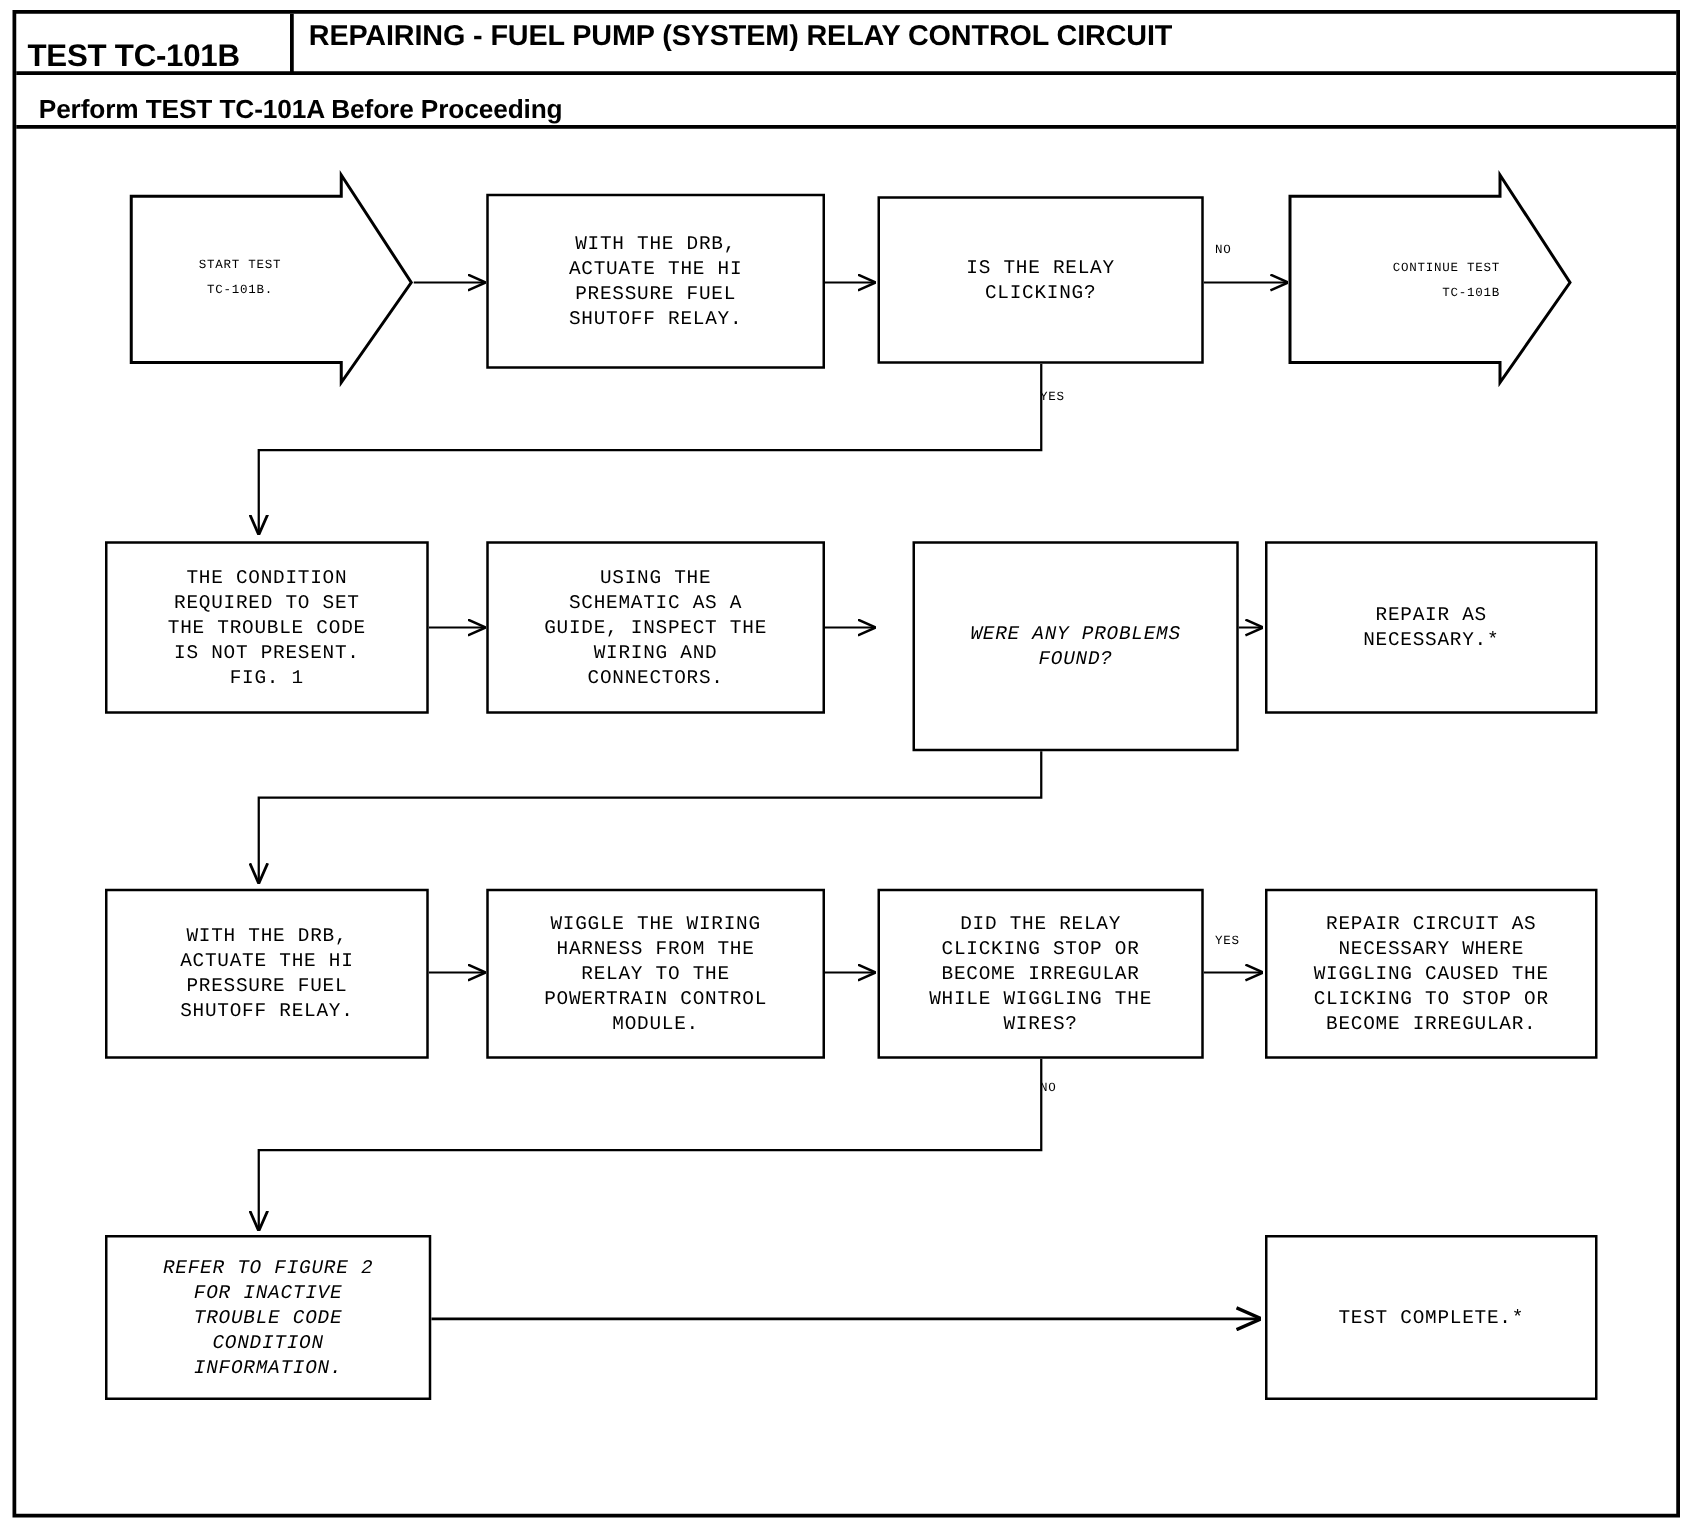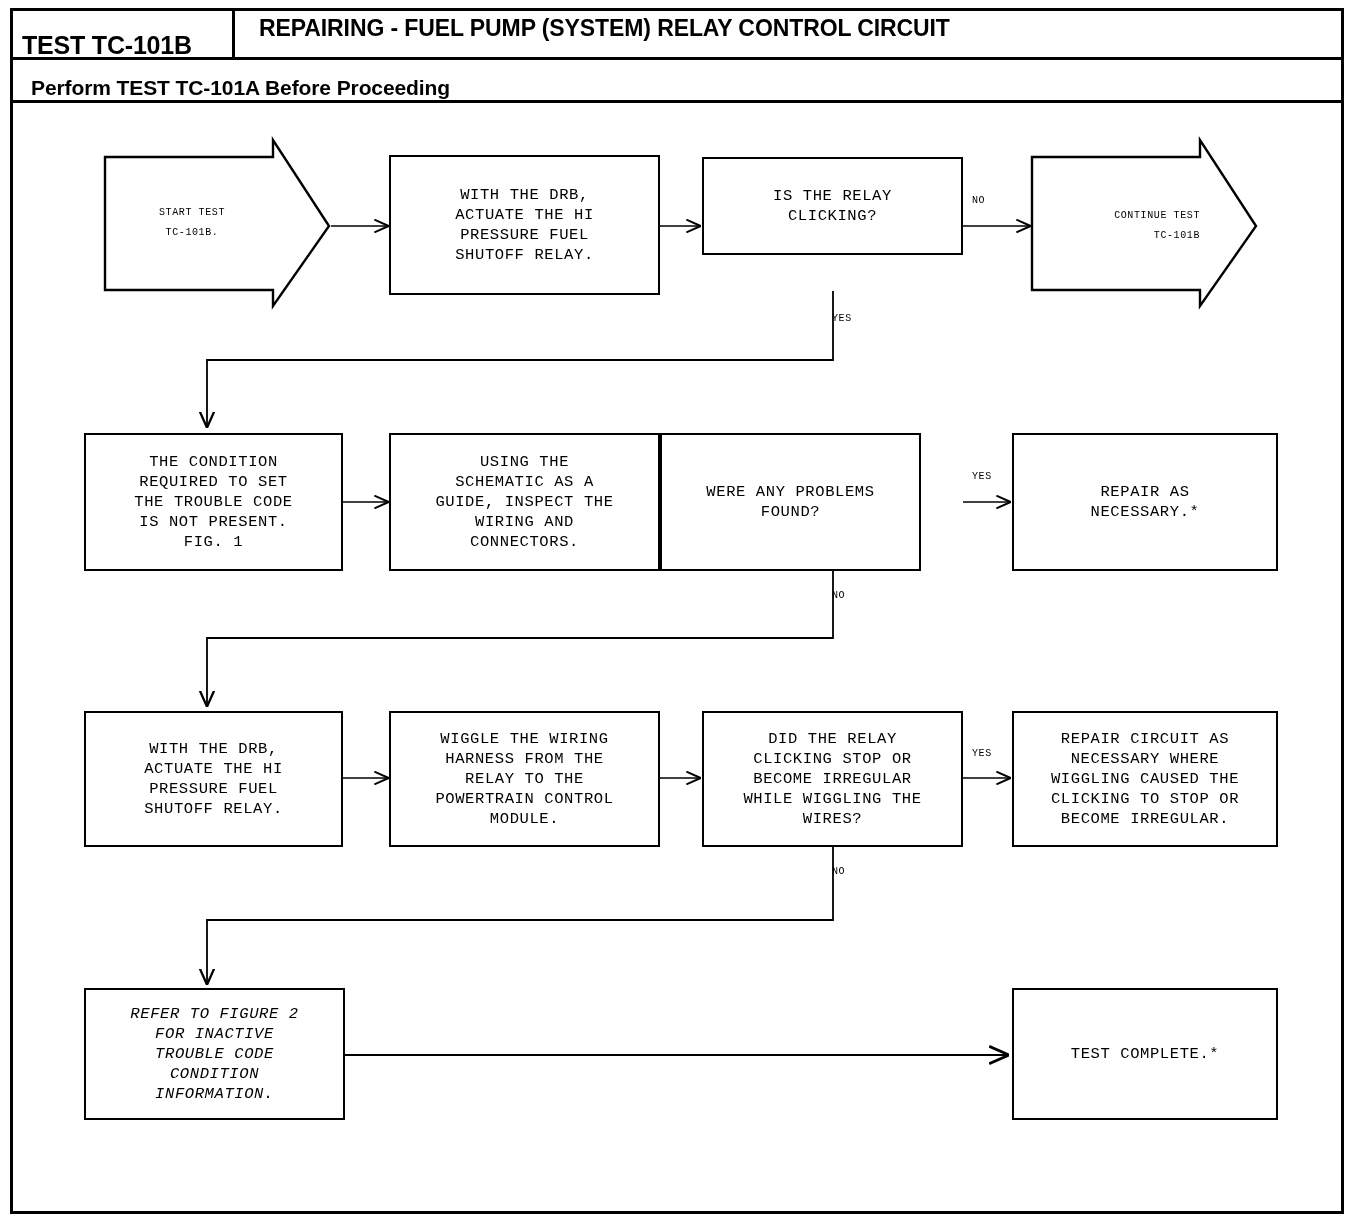--- a/index.html
+++ b/index.html
@@ -70,21 +70,21 @@
     white-space: nowrap;
   }
   .header-title-cell {
     position: absolute;
     left: 222px;
     top: 0;
     width: 1106px;
     height: 34px;
     display: flex;
     align-items: center;
-    padding-left: 24px;
+    padding-left: 12px;
     box-sizing: border-box;
   }
   .header-title-cell .txt {
     font-size: 23px;
     font-weight: bold;
     letter-spacing: -0.1px;
     white-space: nowrap;
   }
   .header-row2 {
     position: absolute;
@@ -236,21 +236,21 @@
 TC-101B.</div>
   </div>
 
   <div class="node" style="left:389px; top:155px; width:271px; height:140px;">
     <div class="node-text">WITH THE DRB,
 ACTUATE THE HI
 PRESSURE FUEL
 SHUTOFF RELAY.</div>
   </div>
 
-  <div class="node" style="left:702px; top:157px; width:261px; height:98px;">
+  <div class="node" style="left:702px; top:157px; width:261px; height:134px;">
     <div class="node-text">IS THE RELAY
 CLICKING?</div>
   </div>
 
   <div class="arrow-node" style="left:1030px; top:138px; width:228px; height:170px;">
     <svg width="228" height="170" viewBox="0 0 228 170" xmlns="http://www.w3.org/2000/svg">
       <polygon points="2,19 170,19 170,2 226,88 170,168 170,152 2,152" fill="#ffffff" stroke="#000" stroke-width="2.4" stroke-linejoin="miter"></polygon>
     </svg>
     <div class="node-text" style="left:14px; top:68px; width:156px; text-align:right;">CONTINUE TEST
 TC-101B</div>
@@ -265,21 +265,21 @@
   </div>
 
   <div class="node" style="left:389px; top:433px; width:271px; height:138px;">
     <div class="node-text">USING THE
 SCHEMATIC AS A
 GUIDE, INSPECT THE
 WIRING AND
 CONNECTORS.</div>
   </div>
 
-  <div class="node" style="left:660px; top:433px; width:261px; height:138px;">
+  <div class="node" style="left:730px; top:433px; width:261px; height:168px;font-style:italic;">
     <div class="node-text">WERE ANY PROBLEMS
 FOUND?</div>
   </div>
 
   <div class="node" style="left:1012px; top:433px; width:266px; height:138px;">
     <div class="node-text">REPAIR AS
 NECESSARY.*</div>
   </div>
 
   <div class="node" style="left:84px; top:711px; width:259px; height:136px;">

